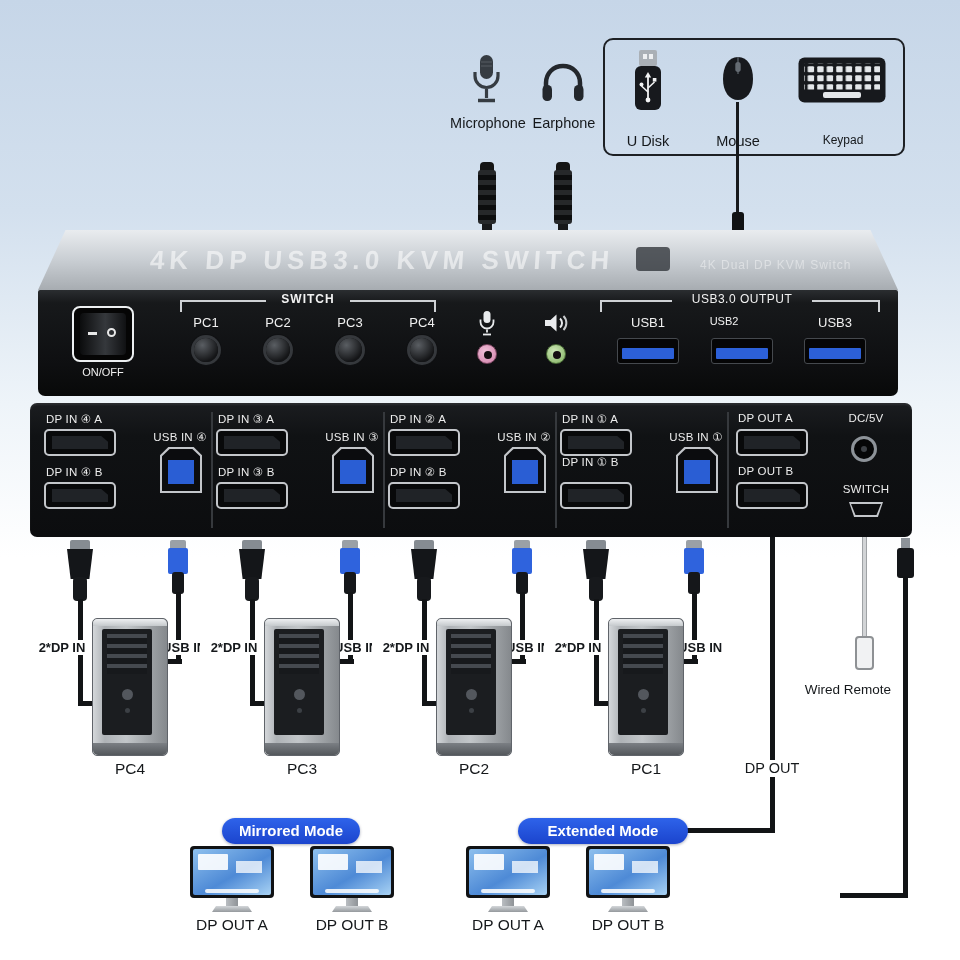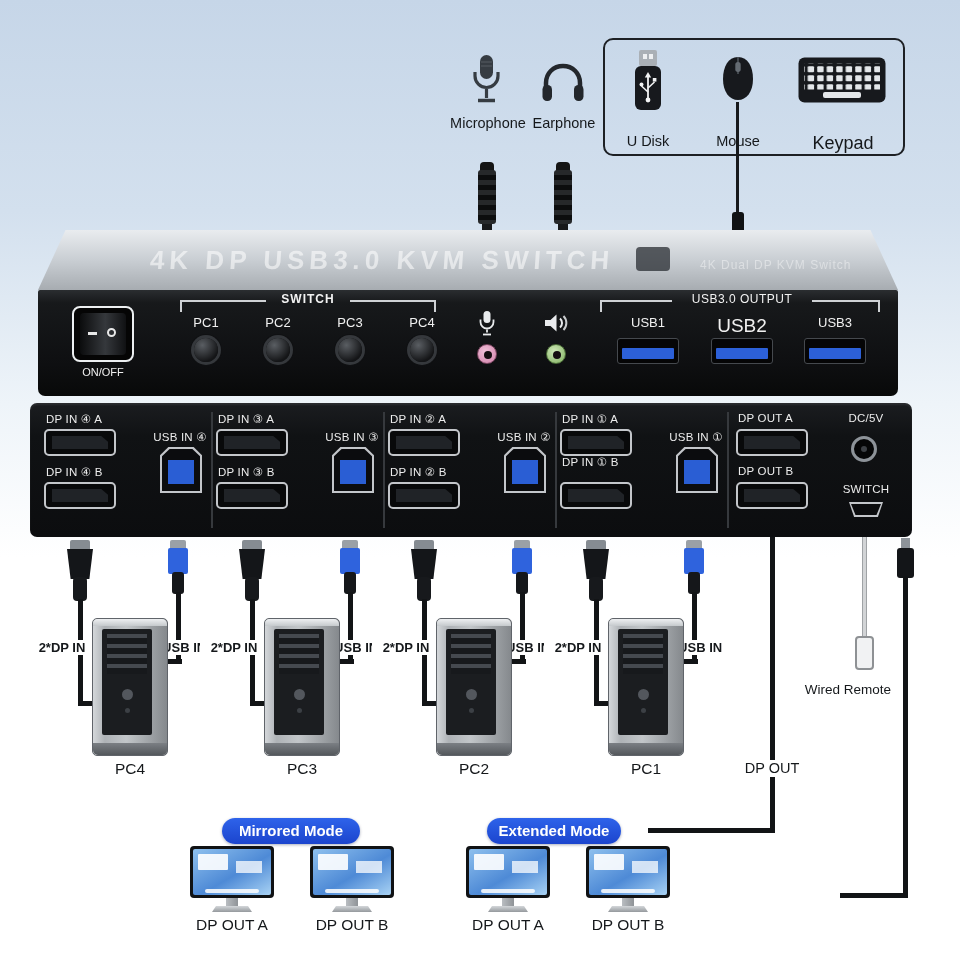--- a/index.html
+++ b/index.html
@@ -118,21 +118,21 @@
   <svg class="abs" style="left:797px;top:56px;width:90px;height:48px" viewBox="0 0 90 48">
     <rect x="1.5" y="1.5" width="87" height="45" rx="6" fill="#17191d"></rect>
     <defs>
         <pattern id="kbkeys" width="9.5" height="9" patternUnits="userSpaceOnUse">
           <rect x="1.2" y="1.2" width="6.4" height="6" rx="1" fill="#e4e7ea"></rect>
         </pattern>
       </defs>
     <rect x="7" y="7" width="76" height="26.5" fill="url(#kbkeys)"></rect>
     <rect x="26" y="36" width="38" height="6" rx="2" fill="#e4e7ea"></rect>
   </svg>
-  <div class="lbl" style="left:812px;top:133px;width:62px;font-size:18px">Keypad</div>
+  <div class="lbl" style="left:812px;top:133px;width:62px;font-size:12px">Keypad</div>
 
   <div class="cable" style="left:736px;top:102px;width:3px;height:114px;background:#17191c"></div>
   <div class="abs" style="left:723px;top:212px;width:30px;height:76px">
     <div class="abs" style="left:9px;top:0;width:12px;height:22px;background:#101214;border-radius:3px"></div>
     <div class="abs" style="left:0;top:20px;width:30px;height:56px;background:linear-gradient(90deg,#4e545a,#989fa6 45%,#4a5056);border:1px solid #33383d;border-radius:3px"></div>
     <svg class="abs" style="left:5px;top:28px;width:20px;height:40px" viewBox="0 0 20 40">
       <line x1="10" y1="7" x2="10" y2="30" stroke="#f5f6f7" stroke-width="2"></line>
       <path d="M10 3.5 l-3 5 h6 z" fill="#f5f6f7"></path>
       <circle cx="10" cy="32.5" r="2.6" fill="#f5f6f7"></circle>
       <line x1="10" y1="24" x2="4.5" y2="18.5" stroke="#f5f6f7" stroke-width="1.8"></line>
@@ -183,21 +183,21 @@
   </svg>
   <div class="jack" style="left:477px;top:344px;background:radial-gradient(circle at 40% 35%,#f0c0d8,#d07fa8);border:1px solid #7a4560"></div>
   <div class="jack" style="left:546px;top:344px;background:radial-gradient(circle at 40% 35%,#cfe8b8,#7fae5f);border:1px solid #4c6e38"></div>
 
   <div class="lbl" style="left:676px;top:292px;width:132px;font-size:12px;font-weight:normal;color:#f2f2f2;letter-spacing:.5px">USB3.0 OUTPUT</div>
   <div class="wline" style="left:600px;top:300px;width:72px;height:2px"></div>
   <div class="wline" style="left:600px;top:300px;width:2px;height:12px"></div>
   <div class="wline" style="left:812px;top:300px;width:68px;height:2px"></div>
   <div class="wline" style="left:878px;top:300px;width:2px;height:12px"></div>
   <div class="lbl" style="left:623px;top:315px;width:50px;font-size:13px;color:#f0f0f0">USB1</div>
-  <div class="lbl" style="left:717px;top:315px;width:50px;font-size:19px;color:#f0f0f0">USB2</div>
+  <div class="lbl" style="left:699px;top:315px;width:50px;font-size:11px;color:#f0f0f0">USB2</div>
   <div class="lbl" style="left:810px;top:315px;width:50px;font-size:13px;color:#f0f0f0">USB3</div>
   <div class="usba" style="left:617px;top:338px">
       <div class="usba-tongue"></div>
     </div>
   <div class="usba" style="left:711px;top:338px">
       <div class="usba-tongue"></div>
     </div>
   <div class="usba" style="left:804px;top:338px">
       <div class="usba-tongue"></div>
     </div>
@@ -332,21 +332,21 @@
   <div class="cable" style="left:770px;top:537px;width:5px;height:296px"></div>
   <div class="cable" style="left:648px;top:828px;width:127px;height:5px"></div>
   <div class="lbl" style="left:736px;top:760px;width:72px;font-size:14.5px;background:#fff">DP OUT</div>
 
   <div class="cable" style="left:901px;top:538px;width:9px;height:10px;background:#8d9399"></div>
   <div class="cable" style="left:897px;top:548px;width:17px;height:30px;background:#131518;border-radius:3px"></div>
   <div class="cable" style="left:903px;top:576px;width:5px;height:322px"></div>
   <div class="cable" style="left:840px;top:893px;width:68px;height:5px"></div>
 
   <div class="pill" style="left:222px;top:818px;width:138px">Mirrored Mode</div>
-  <div class="pill" style="left:487px;top:818px;width:134px">Extended Mode</div>
+  <div class="pill" style="left:518px;top:818px;width:170px">Extended Mode</div>
 
   <div class="monitor" style="left:190px;top:846px">
       <div class="mon-screen">
         <div class="mon-desktop"></div>
       </div>
       <div class="mon-neck"></div>
       <div class="mon-base"></div>
     </div>
   <div class="monitor" style="left:310px;top:846px">
       <div class="mon-screen">

